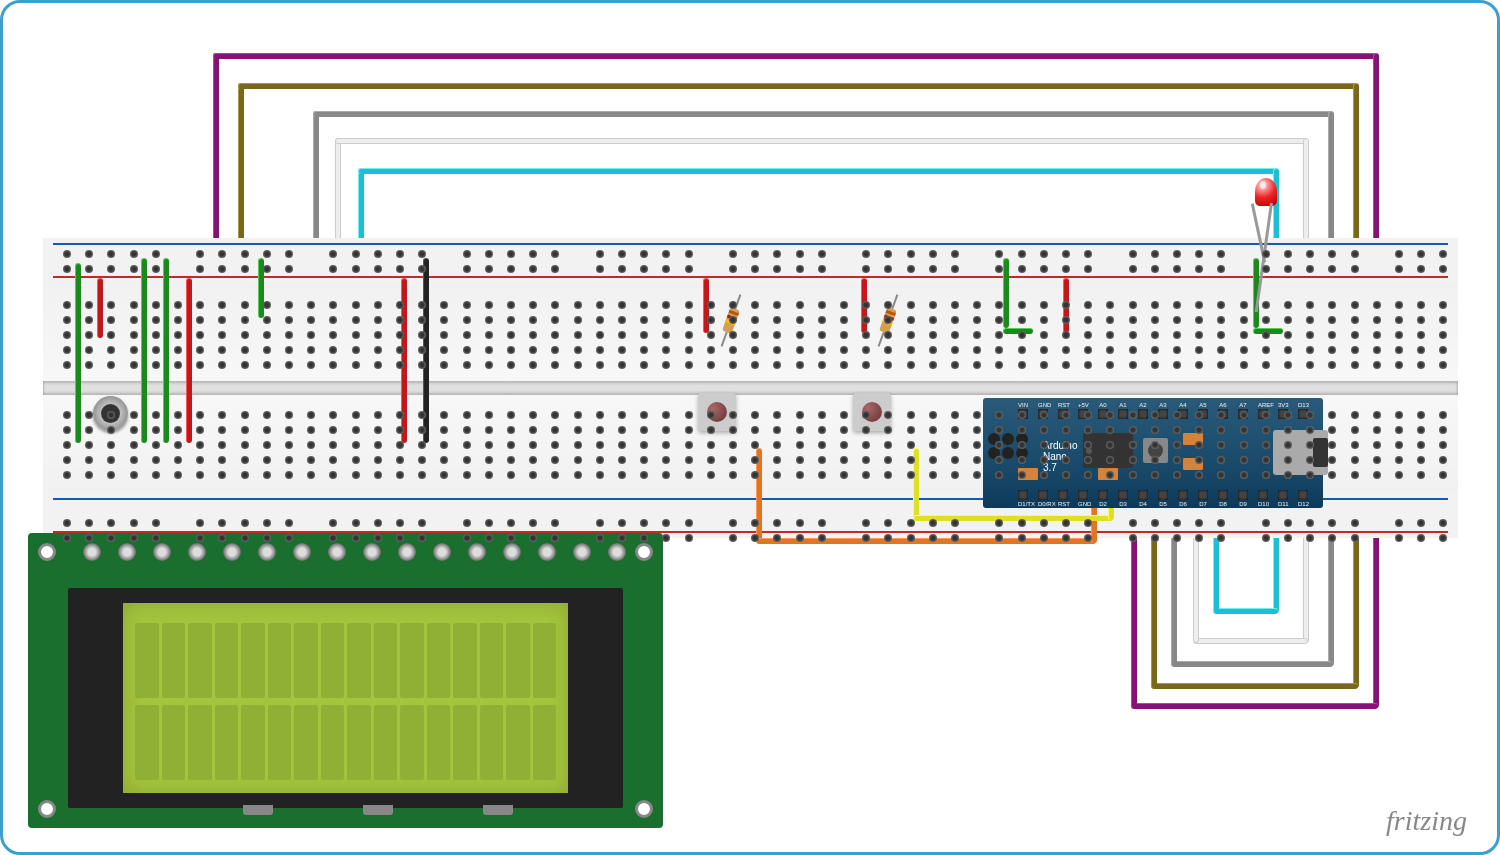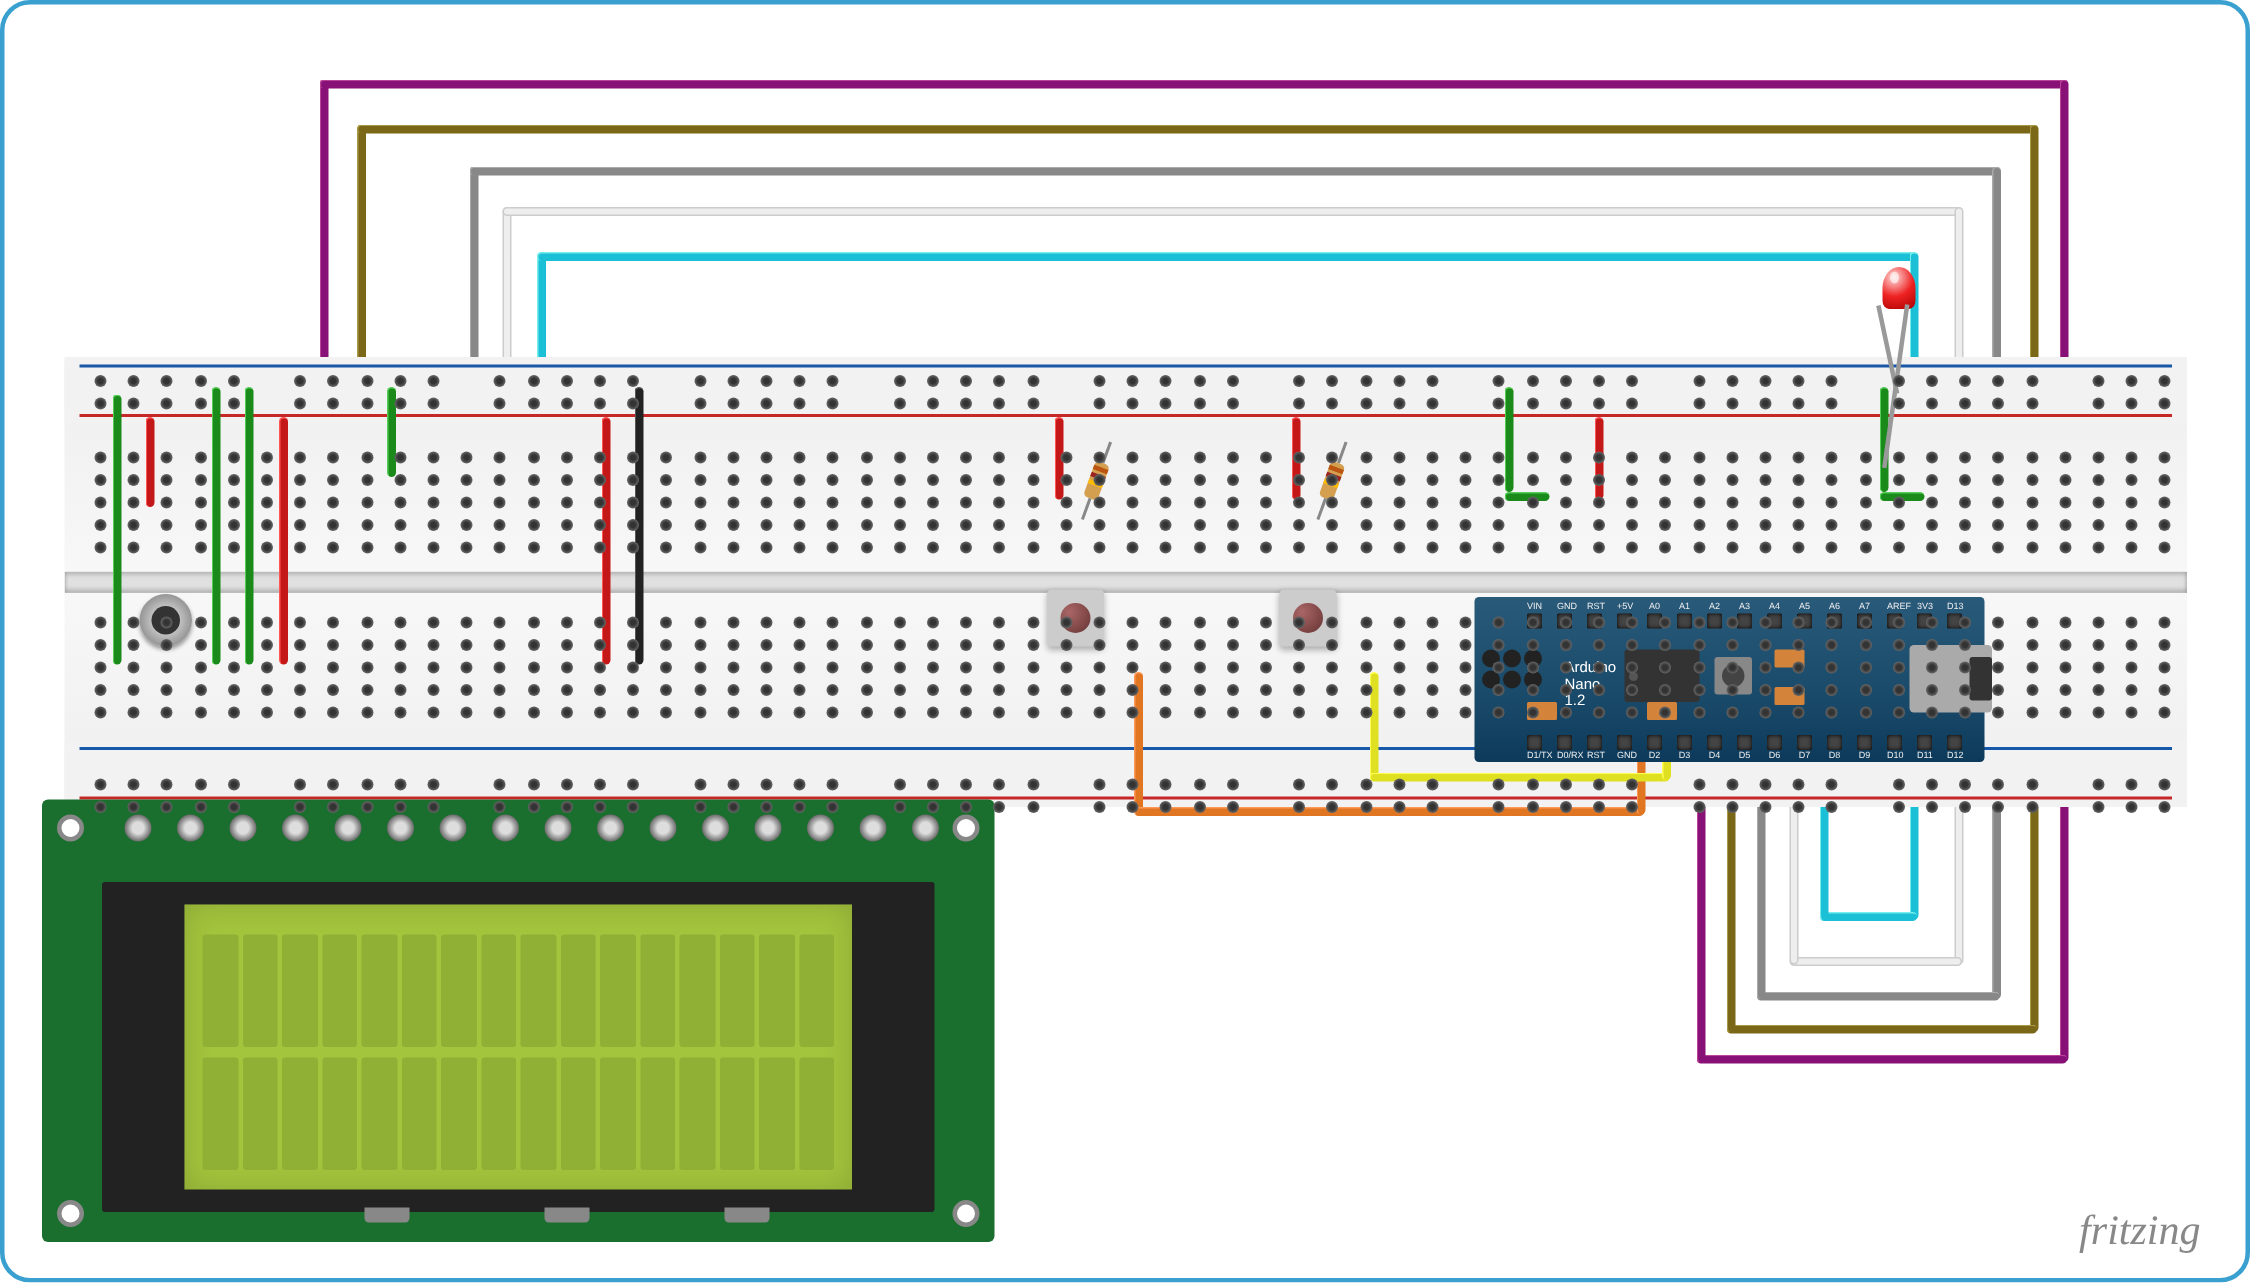--- a/index.html
+++ b/index.html
@@ -186,21 +186,21 @@
         <div></div>
         <div></div>
         <div></div>
         <div></div>
         <div></div>
         <div></div>
       </div>
     <div class="nano-label">
       <span>Arduino</span><br>
       <span>Nano</span><br>
-      <span>1.2</span>
+      <span>3.7</span>
     </div>
     <div class="nano-chip"></div>
     <div class="nano-reset"></div>
     <div class="nano-usb"></div>
     <div class="nano-comp" style="left:35px; top:70px;"></div>
     <div class="nano-comp" style="left:115px; top:70px;"></div>
     <div class="nano-comp" style="left:200px; top:60px;"></div>
     <div class="nano-comp" style="left:200px; top:35px;"></div>
     <div class="nano-pin-row top" id="nano-top">
         <div class="nano-pin">

